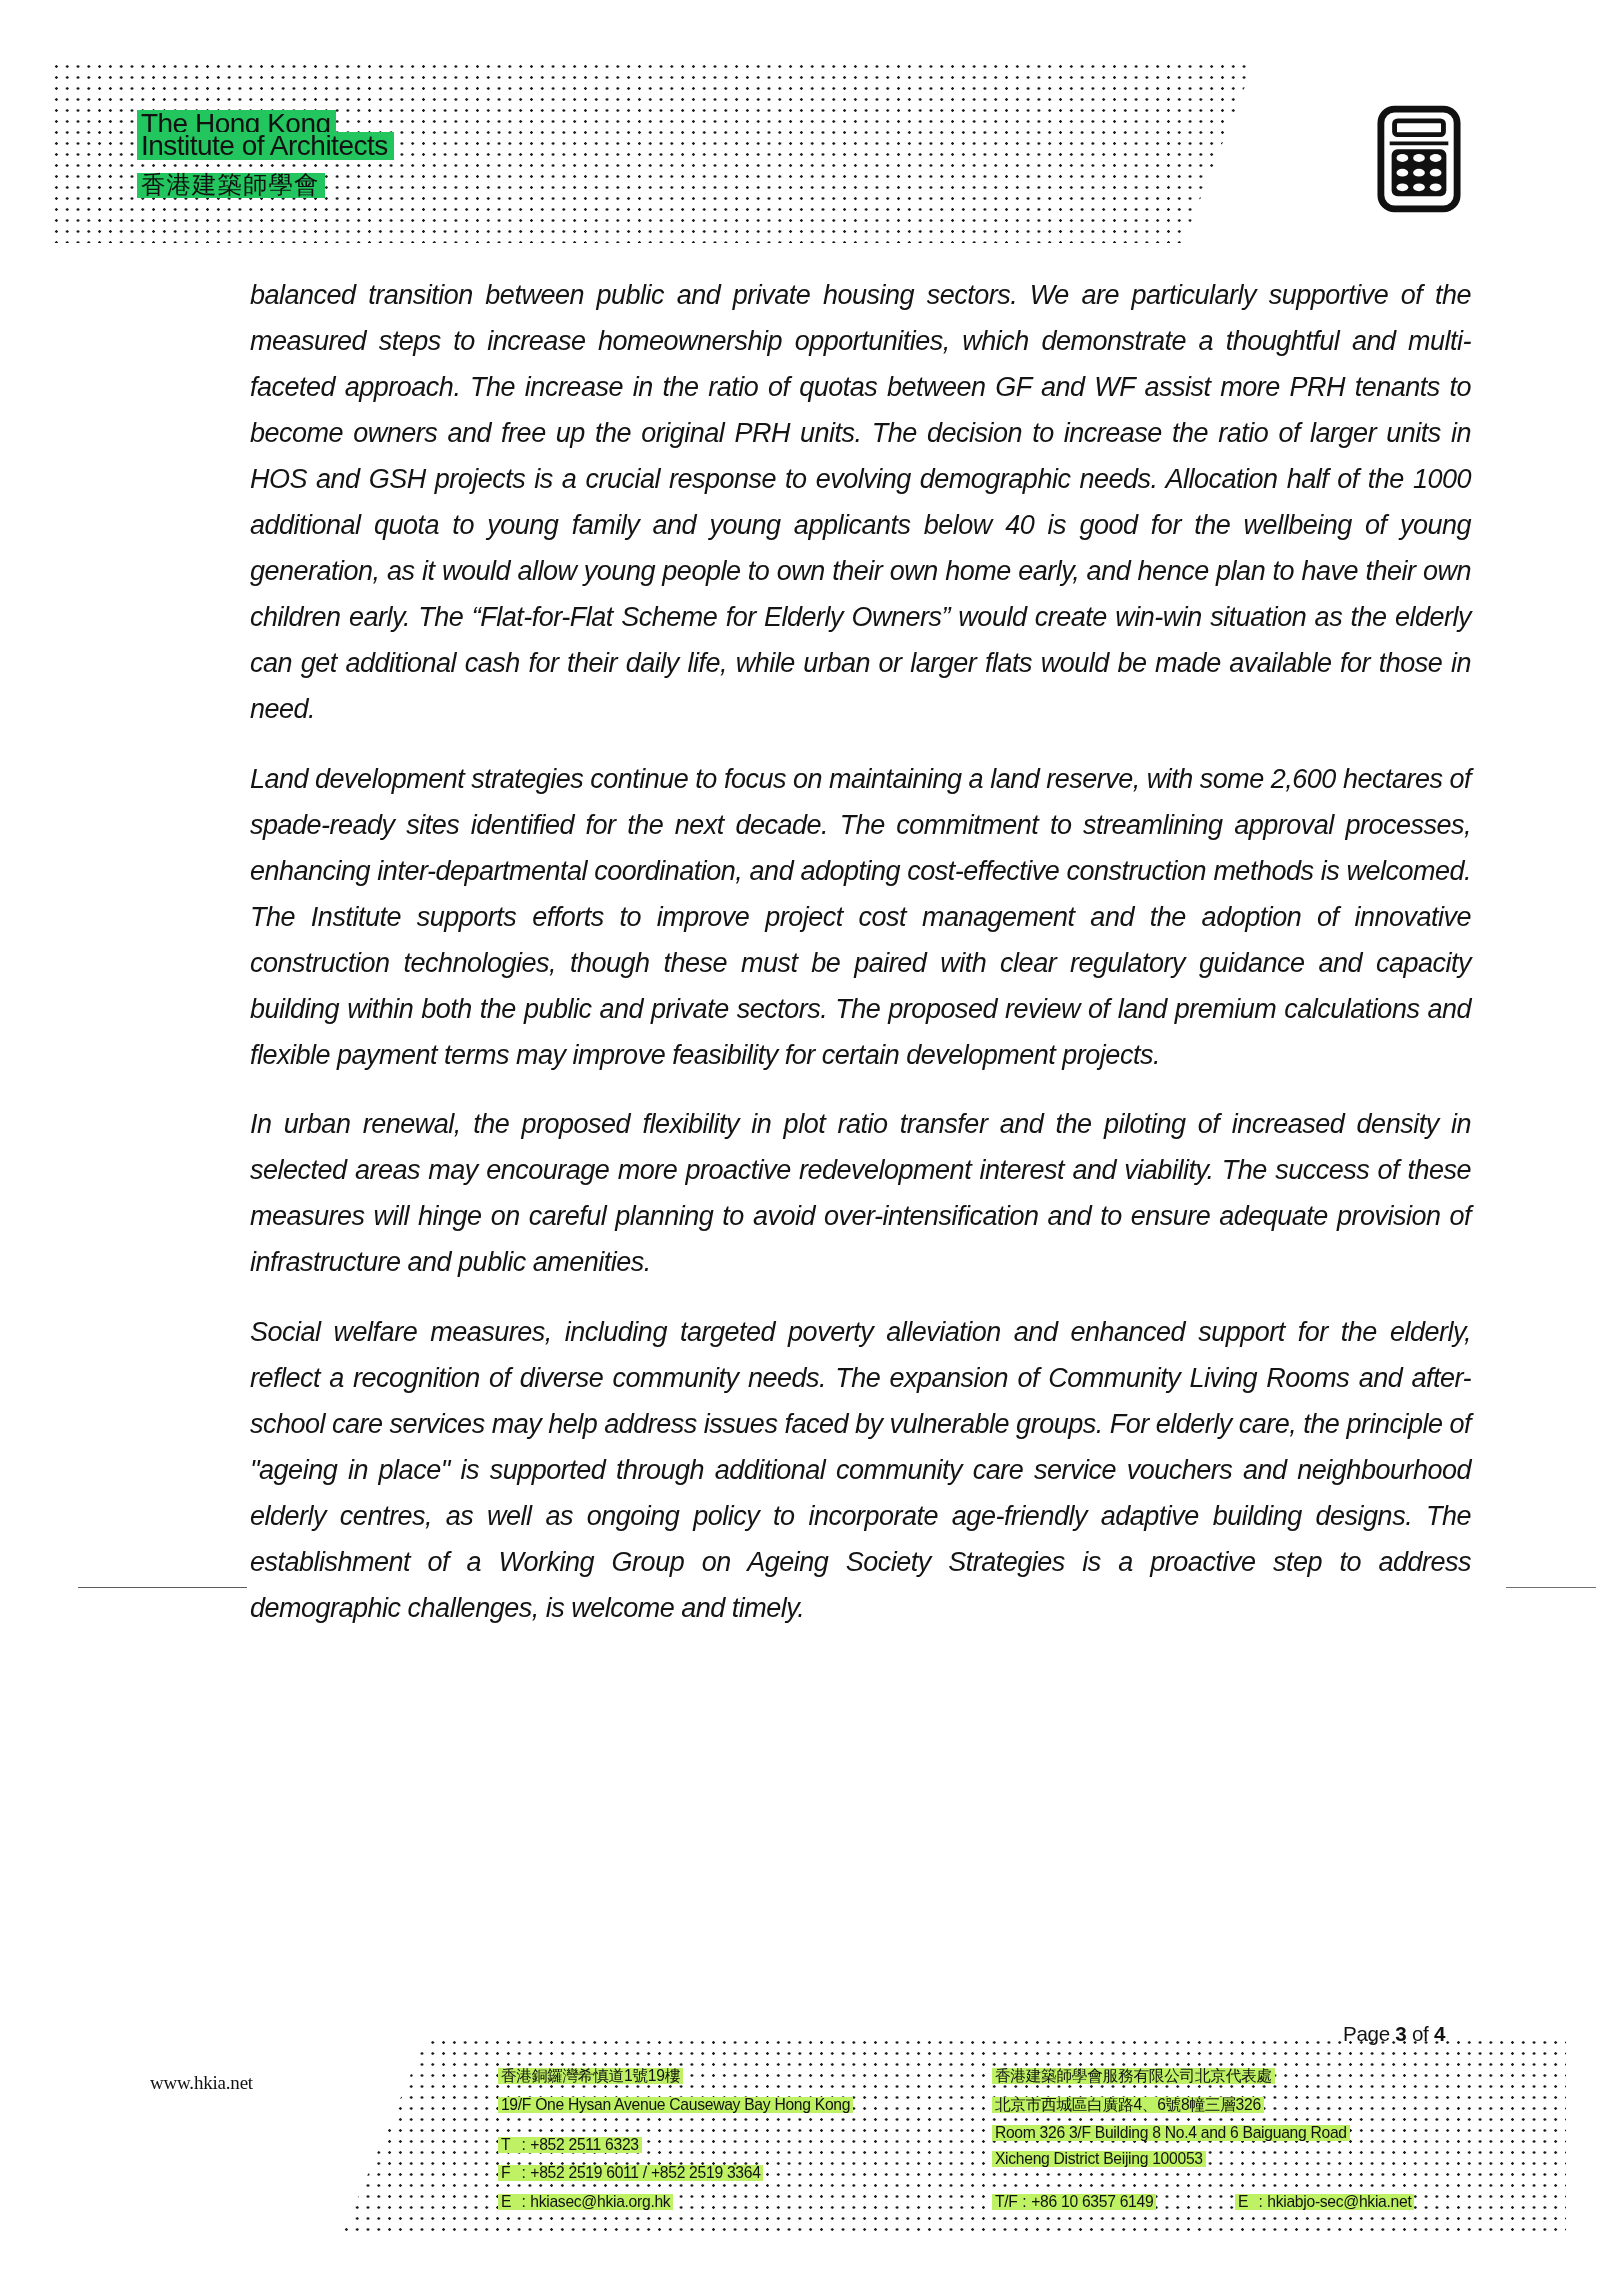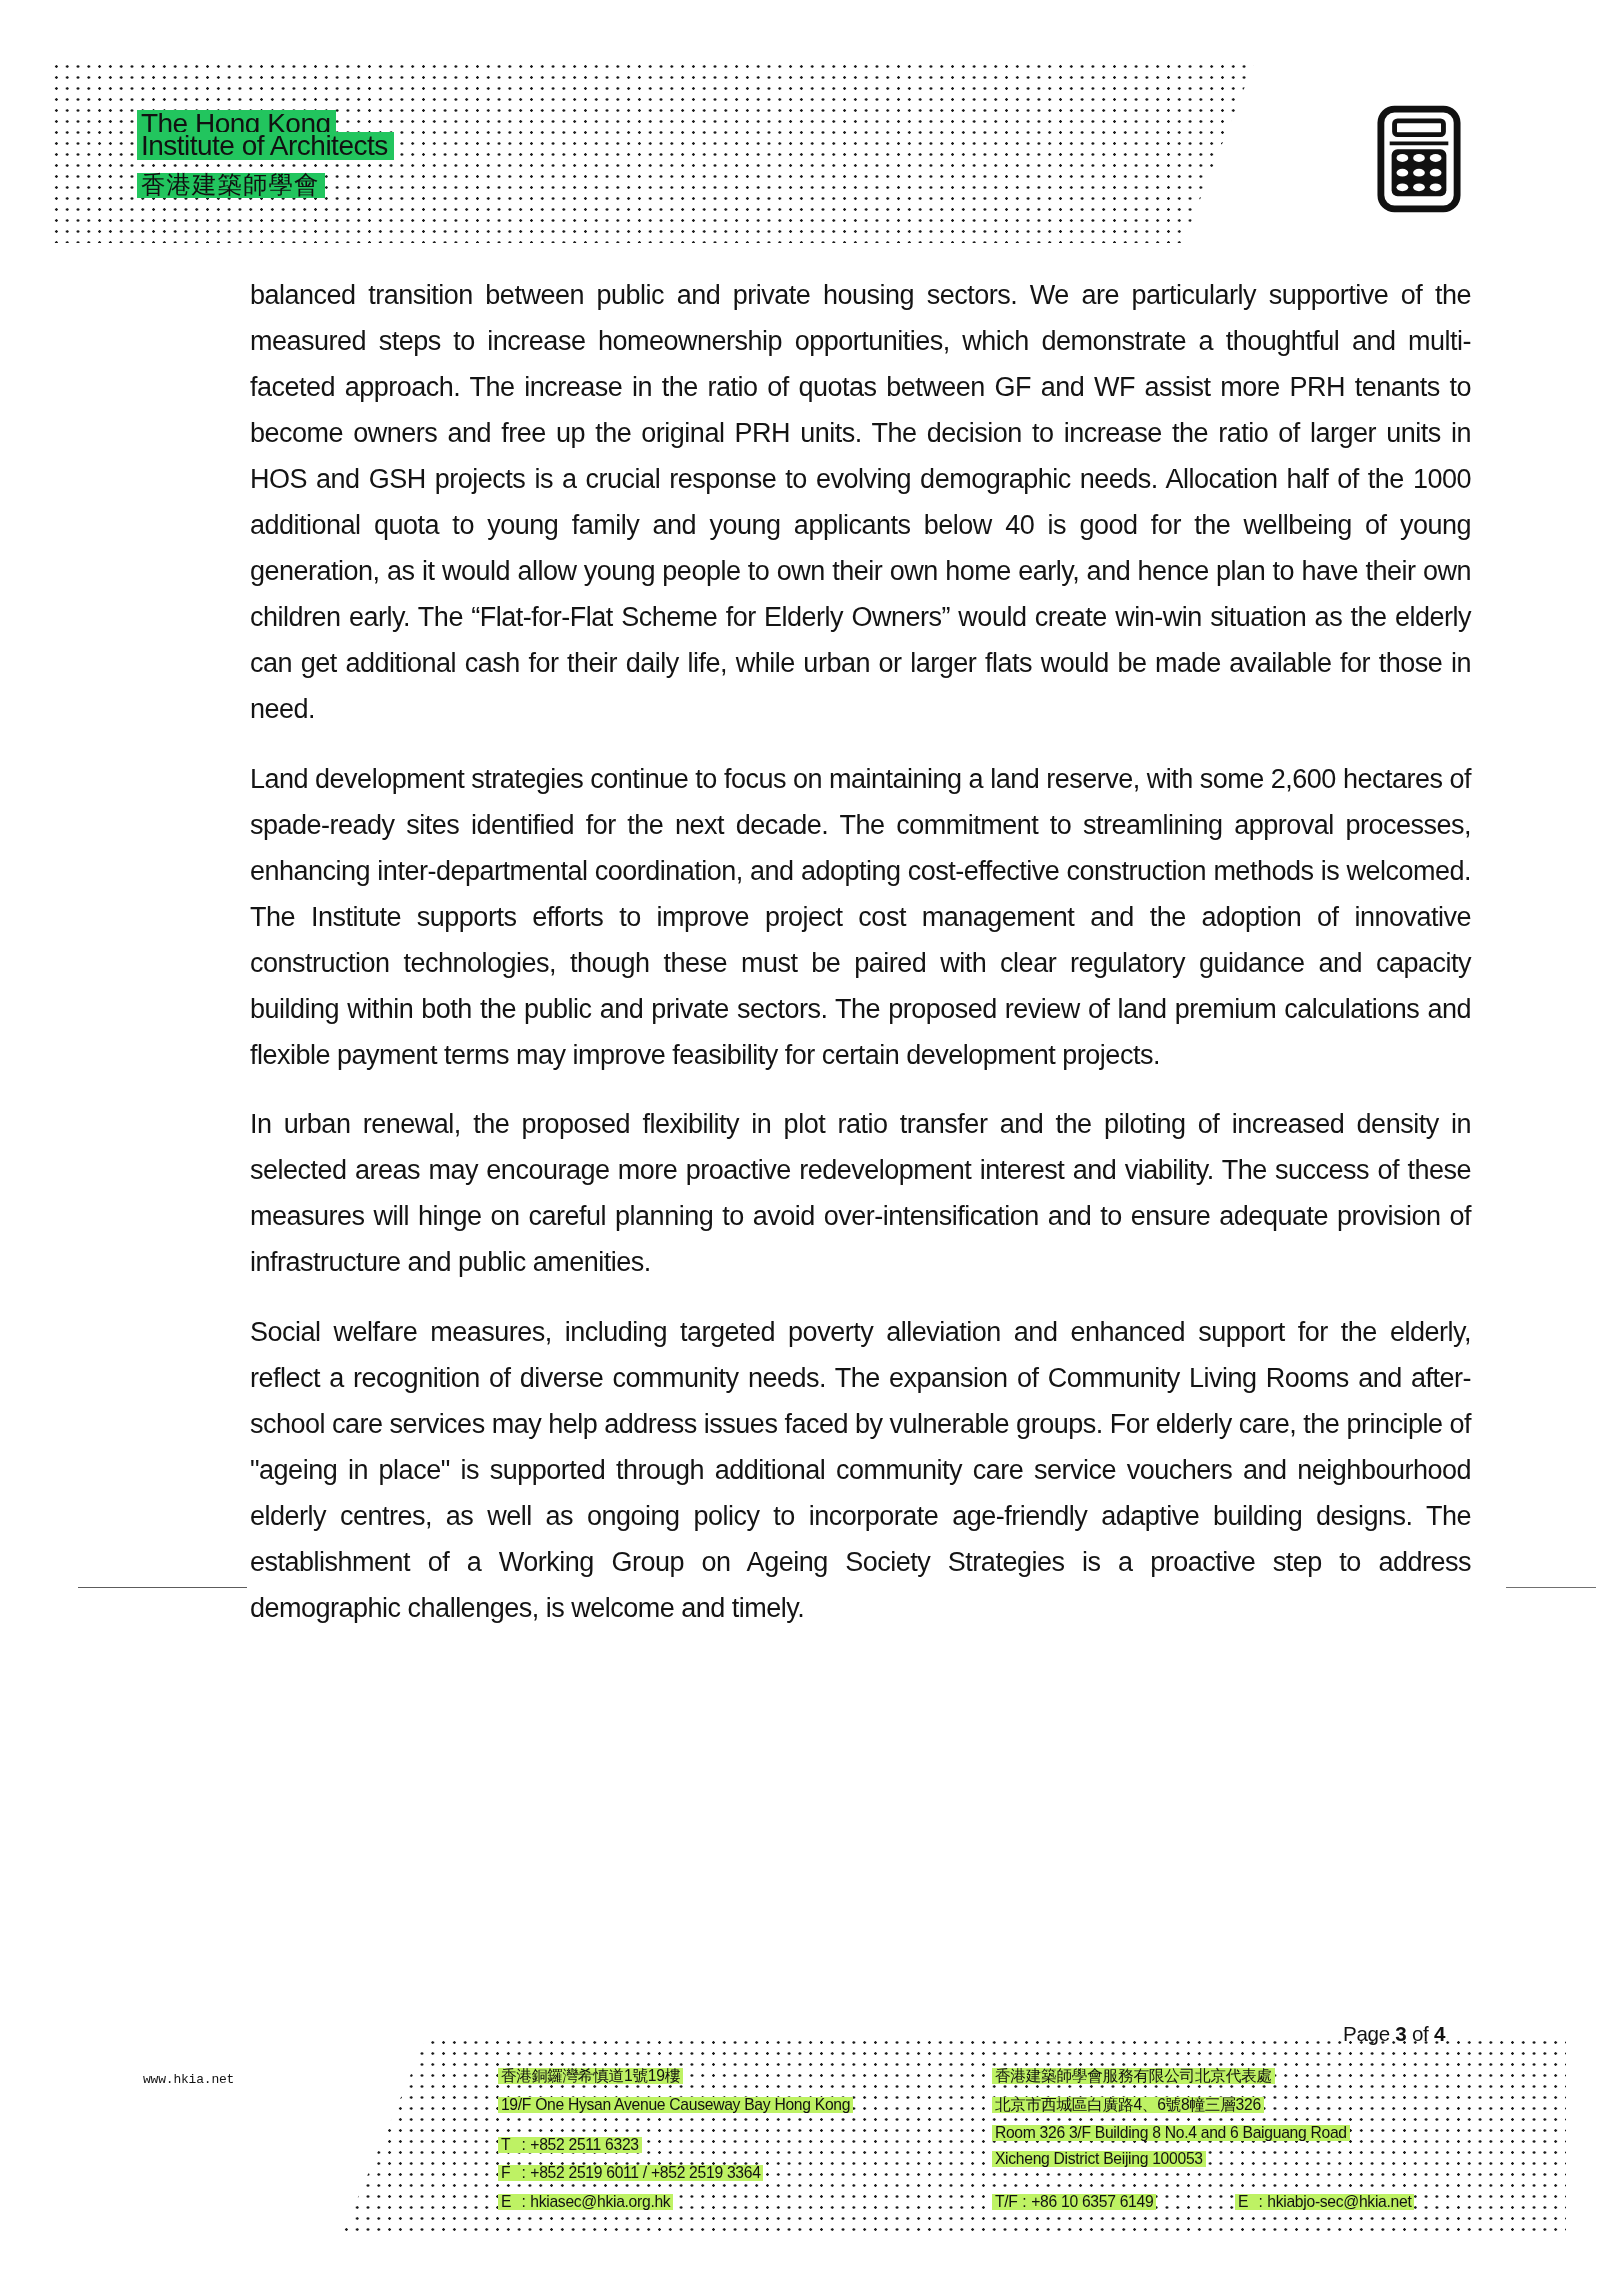--- a/index.html
+++ b/index.html
@@ -38,31 +38,31 @@
 
     
     #body {
       position: absolute; left: 250px; top: 272px; width: 1221px;
       font-family: "Liberation Sans Narrow", "Liberation Sans", sans-serif;
       font-size: 27px; line-height: 46px;
       letter-spacing: -0.5px;
       color: #141414;
     }
     #body p { margin: 0 0 23.5px 0; text-align: justify; }
-    #body p.last-left { text-align-last: left; }
+    #body p.last-left { text-align-last: left; font-style: italic; }
 
     
     .tc-line { position: absolute; height: 0; border-top: 1.5px solid #333; }
     #tc-left  { left: 78px; top: 1587px; width: 169px; border-top-style: solid; opacity: 0.8; }
     #tc-right { left: 1506px; top: 1587px; width: 90px; opacity: 0.7; }
 
     
     #ftr-web {
-      left: 143px; top: 2072px;
-      font-family: Liberation Mono, monospace; font-size: 13px; letter-spacing: -0.2px;
+      left: 150px; top: 2072px;
+      font-family: Liberation Serif, serif; font-size: 19px; letter-spacing: -0.2px;
     }
     #ftr-page {
       left: 1343px; top: 2022px;
       font-family: "Liberation Sans", sans-serif; font-size: 20.6px; letter-spacing: -0.3px;
     }
     #ftr-page b { font-weight: bold; }
     .ftr-line {
       position: absolute;
       font-family: "Liberation Sans", sans-serif; font-size: 15.7px; line-height: 1;
       background: #bef264; padding: 0 2.9px; letter-spacing: -0.3px; white-space: nowrap;

